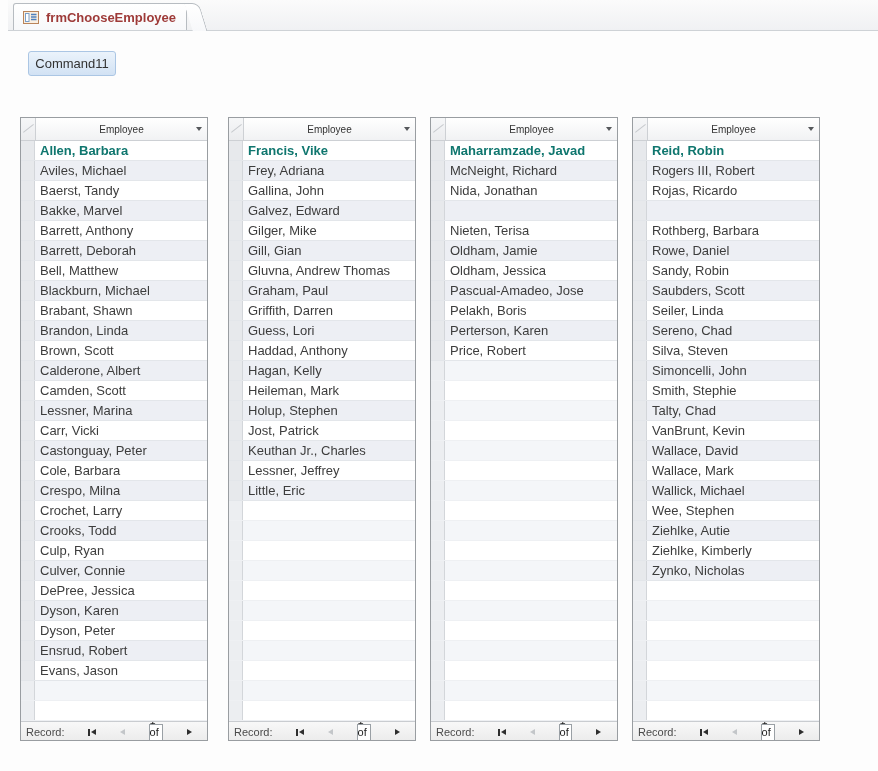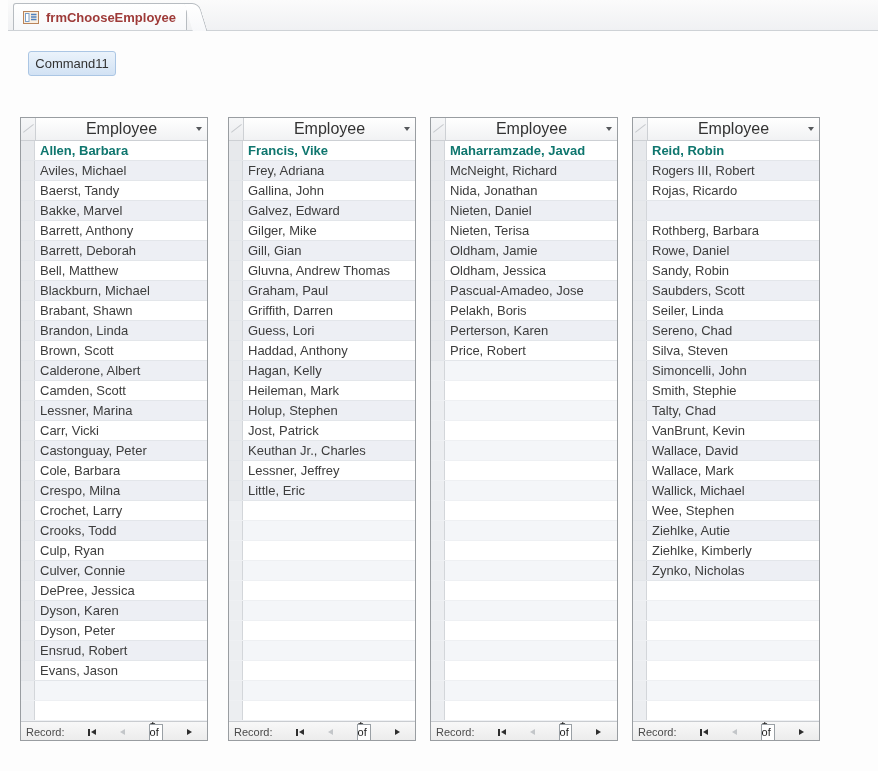--- a/index.html
+++ b/index.html
@@ -25,21 +25,21 @@
   
   .list{position:absolute;top:117px;width:188px;height:624px;background:#fff;
     border:1px solid #999da1;box-sizing:border-box;overflow:hidden;display:flex;flex-direction:column;}
   .ds-header{flex:0 0 22px;height:22px;display:flex;
     background:linear-gradient(#ffffff,#f1f2f4);border-bottom:1px solid #cdd0d4;}
   .corner{flex:0 0 14px;width:14px;border-right:1px solid #cdd0d4;
     background:linear-gradient(#f6f7f8,#ebecee);position:relative;}
   .corner::after{content:"";position:absolute;left:2px;top:14px;width:13px;height:1px;
     background:#c6c9cd;transform:rotate(-38deg);transform-origin:left top;}
   .hcell{flex:1;position:relative;display:flex;align-items:center;justify-content:center;
-    font-size:16px;color:#333;text-align:center;}
+    font-size:10px;color:#333;text-align:center;}
   .harrow{position:absolute;right:5px;top:50%;margin-top:-2px;width:0;height:0;
     border-left:3.5px solid transparent;border-right:3.5px solid transparent;border-top:4px solid #55585b;}
   .rows{flex:1;display:flex;flex-direction:column;}
   .row{flex:0 0 20px;height:20px;display:flex;box-sizing:border-box;
     border-bottom:1px solid #e3e6ea;background:#fff;}
   .row.alt{background:#edeff4;}
   .row .sel{flex:0 0 13px;width:13px;background:#e7e9ec;border-right:1px solid #d3d6da;}
   .row .cell{flex:1;font-size:13px;color:#3d3d3d;padding:0 2px 0 5px;display:flex;align-items:center;
     white-space:nowrap;overflow:hidden;}
   .row.current .cell{color:#0f766e;font-weight:700;}
@@ -396,21 +396,20 @@
         <div class="row alt">
           <div class="sel"></div>
           <div class="cell">McNeight, Richard</div>
         </div>
         <div class="row">
           <div class="sel"></div>
           <div class="cell">Nida, Jonathan</div>
         </div>
         <div class="row alt">
           <div class="sel"></div>
-          <div class="cell">Nieten, Daniel</div>
         </div>
         <div class="row">
           <div class="sel"></div>
           <div class="cell">Nieten, Terisa</div>
         </div>
         <div class="row alt">
           <div class="sel"></div>
           <div class="cell">Oldham, Jamie</div>
         </div>
         <div class="row">

